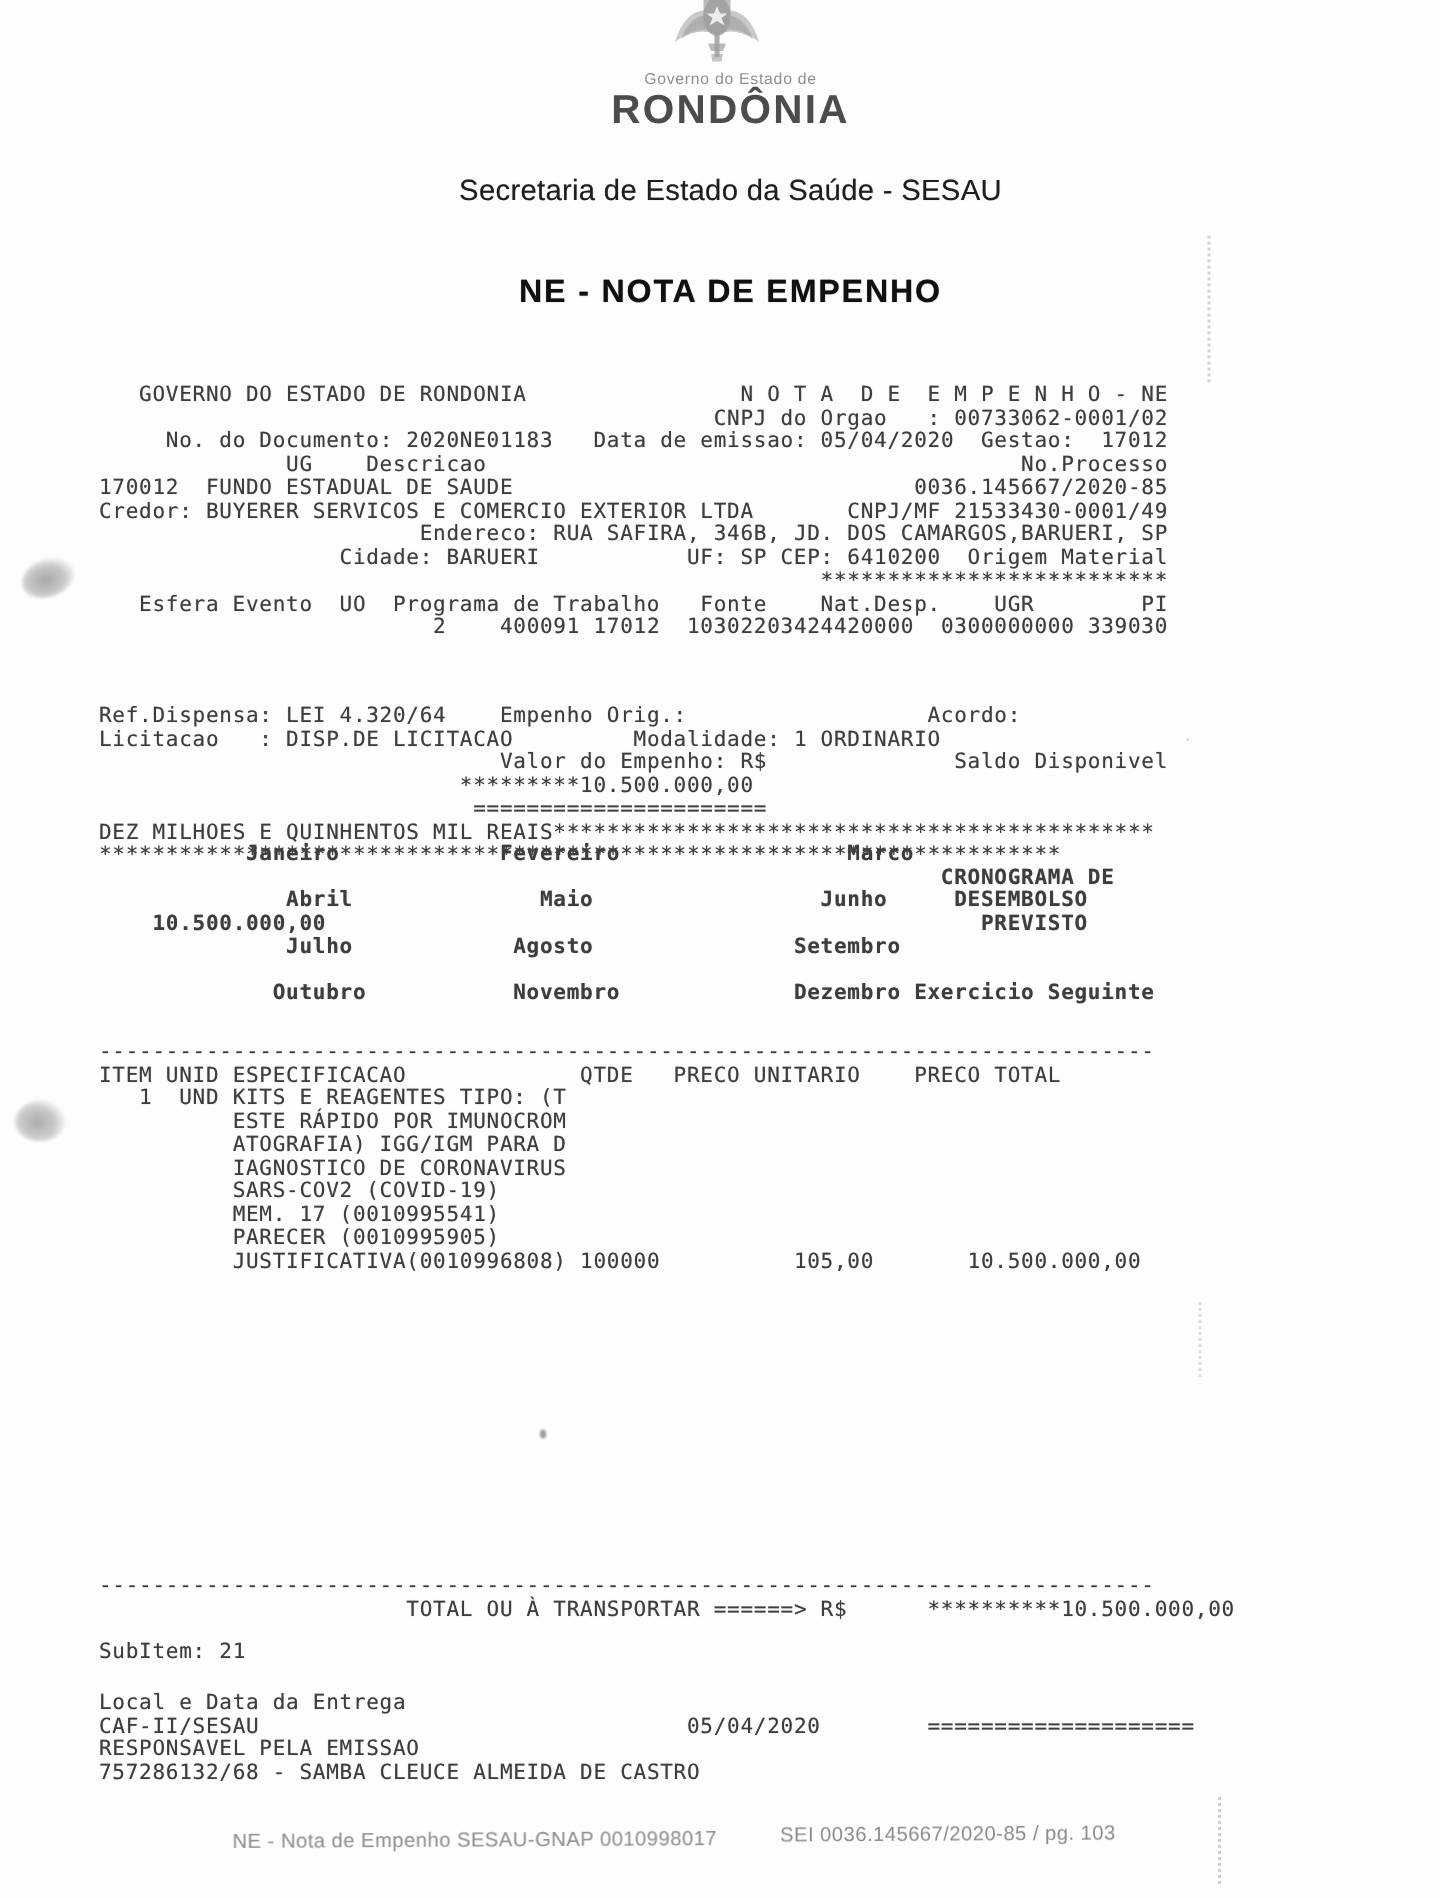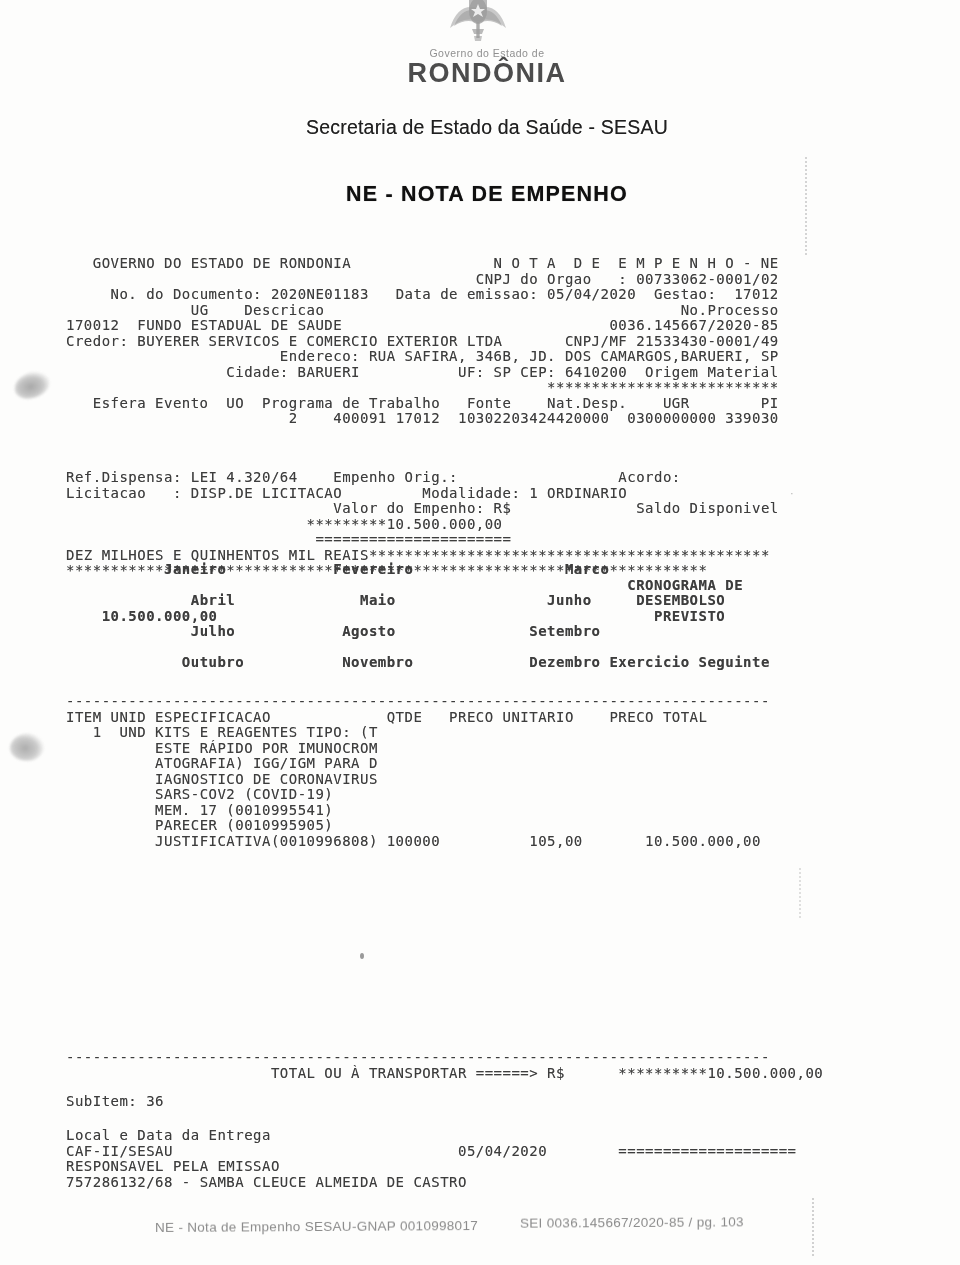--- a/index.html
+++ b/index.html
@@ -130,21 +130,21 @@
    1  UND KITS E REAGENTES TIPO: (T
           ESTE RÁPIDO POR IMUNOCROM
           ATOGRAFIA) IGG/IGM PARA D
           IAGNOSTICO DE CORONAVIRUS
           SARS-COV2 (COVID-19)
           MEM. 17 (0010995541)
           PARECER (0010995905)
           JUSTIFICATIVA(0010996808) 100000          105,00       10.500.000,00</pre>
   <pre class="blk pre-total">-------------------------------------------------------------------------------
                        TOTAL OU À TRANSPORTAR ======&gt; R$      **********10.500.000,00</pre>
-  <pre class="blk pre-subitem">SubItem: 36</pre>
+  <pre class="blk pre-subitem">SubItem: 21</pre>
   <pre class="blk pre-entrega">Local e Data da Entrega
 CAF-II/SESAU                                05/04/2020        ====================
 RESPONSAVEL PELA EMISSAO
 757286132/68 - SAMBA CLEUCE ALMEIDA DE CASTRO</pre>
 
   <div class="abs footer-left">NE - Nota de Empenho SESAU-GNAP 0010998017</div>
   <div class="abs footer-right">SEI 0036.145667/2020-85 / pg. 103</div>
 
   <div class="abs dotline dot1"></div>
   <div class="abs dotline dot2"></div>

